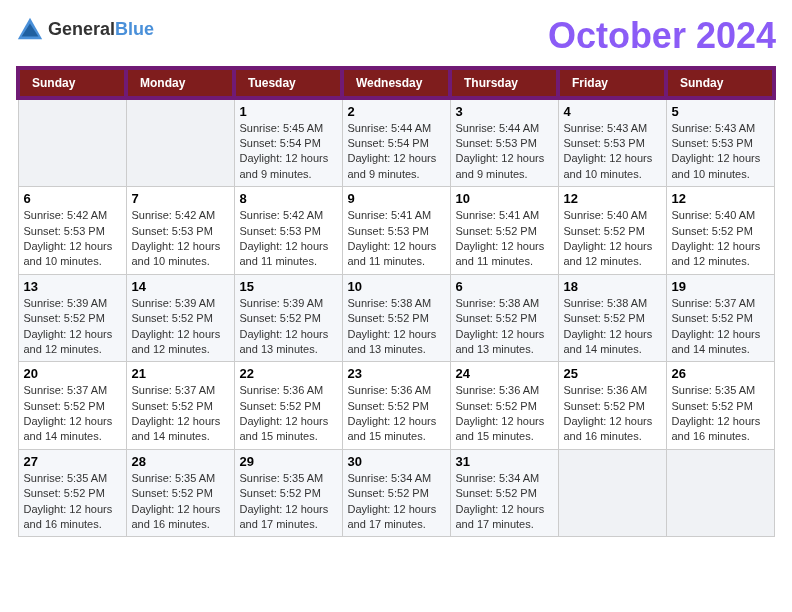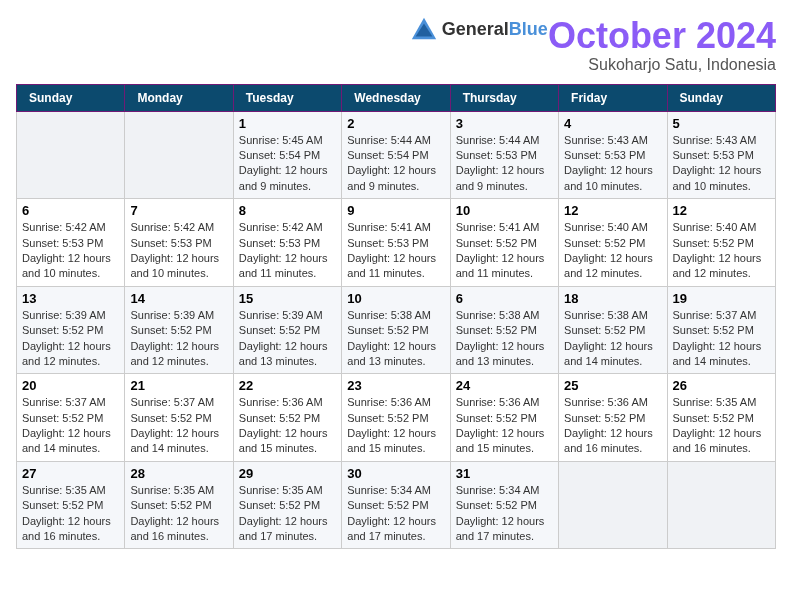--- a/index.html
+++ b/index.html
@@ -5,21 +5,21 @@
     * { box-sizing: border-box; margin: 0; padding: 0; }
     body {
       font-family: Arial, sans-serif;
       background: #fff;
       width: 792px;
       min-height: 612px;
       padding: 16px;
     }
     .header {
       display: flex;
-      justify-content: flex-end;
+      justify-content: space-between;
       align-items: flex-start;
       margin-bottom: 10px;
     }
     .logo {
       display: flex;
       align-items: center;
       gap: 4px;
     }
     .logo-text-general {
       font-size: 18px;
@@ -49,27 +49,27 @@
     .subtitle {
       font-size: 16px;
       color: #555;
     }
     table {
       width: 100%;
       border-collapse: collapse;
       font-size: 11px;
     }
     thead tr th {
-      background-color: #0c4a6e;
+      background-color: #7f1d1d;
       color: #fff;
       text-align: left;
       padding: 6px 12px;
       font-size: 12px;
       font-weight: bold;
-      border: 1px solid #701a75;
+      border: 4px solid #701a75;
     }
     tbody tr td {
       border: 1px solid #ccc;
       vertical-align: top;
       padding: 4px 5px;
       height: 80px;
       width: 107px;
       background: #fff;
     }
     tbody tr:nth-child(odd) td {
@@ -101,21 +101,20 @@
     <svg class="logo-icon" viewBox="0 0 30 30" xmlns="http://www.w3.org/2000/svg">
       <polygon points="15,2 28,25 2,25" fill="#4a90d9"></polygon>
       <polygon points="15,8 24,22 6,22" fill="#2060a0"></polygon>
     </svg>
     <div>
       <span class="logo-text-general">General</span><span class="logo-text-blue">Blue</span>
     </div>
   </div>
   <div class="title-area">
     <div class="month-title">October 2024</div>
-    <div class="subtitle">Sukoharjo Satu, Indonesia</div>
   </div>
 </div>
 
 <table>
   <thead>
     <tr id="weekday-header">
     <th>Sunday</th>
         <th>Monday</th>
         <th>Tuesday</th>
         <th>Wednesday</th>

